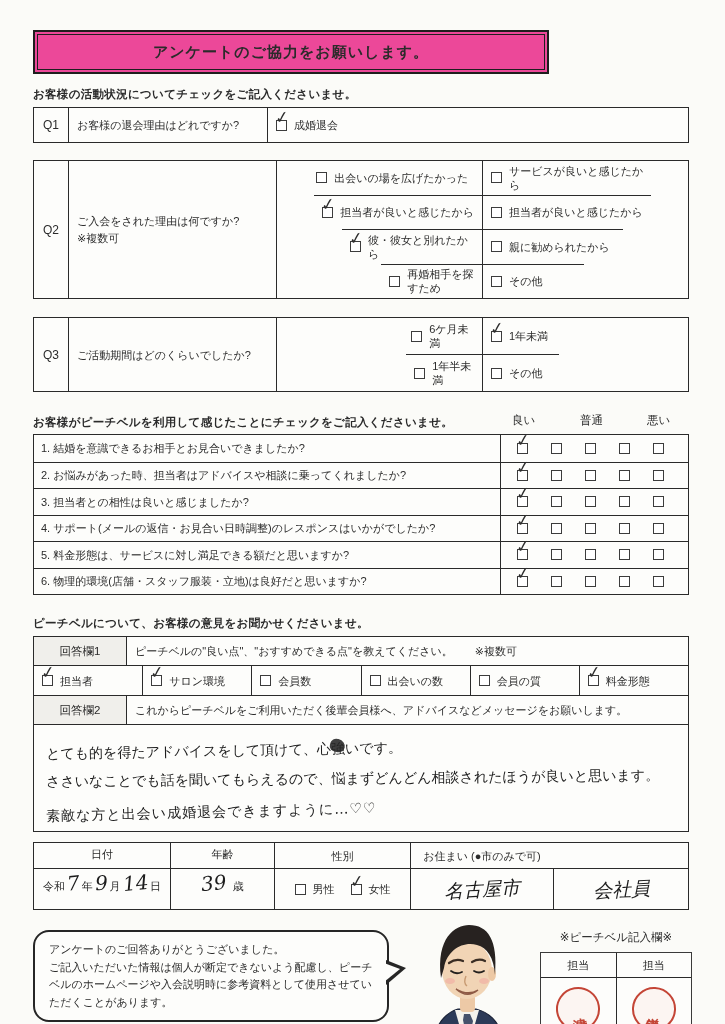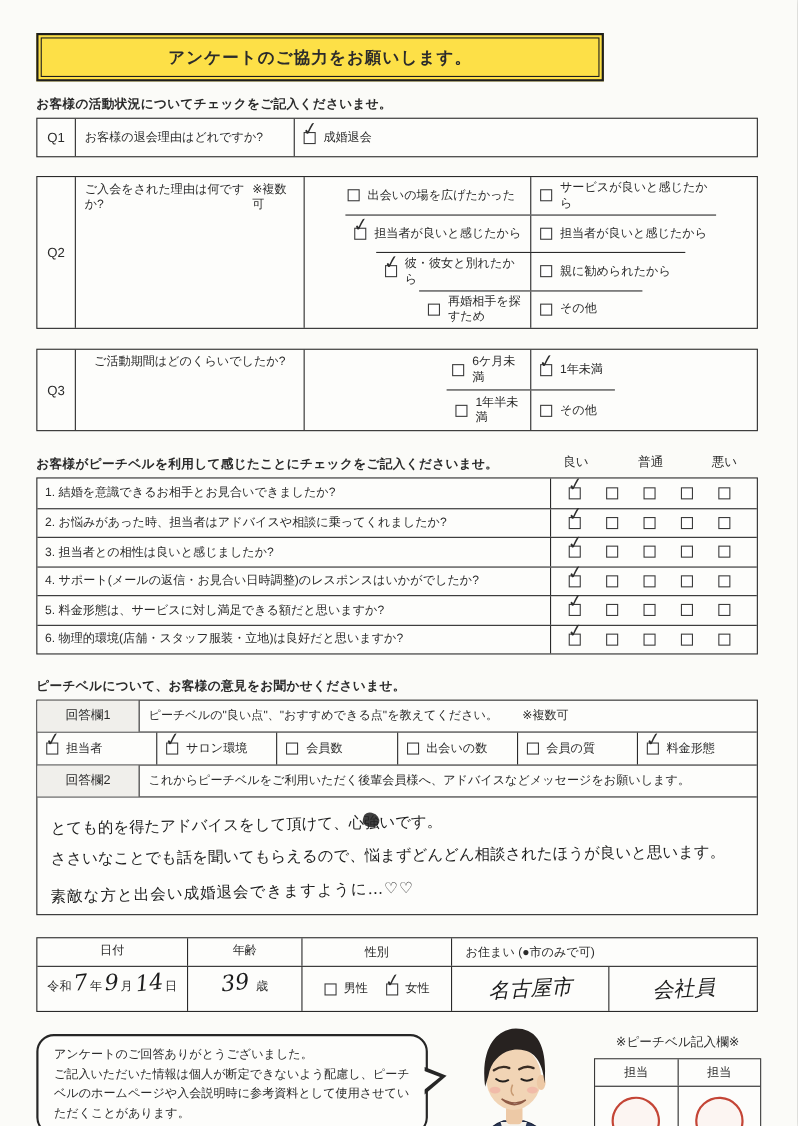--- a/index.html
+++ b/index.html
@@ -22,28 +22,28 @@
   .subcell { display:flex; align-items:center; padding:4px 8px; font-size:11px; flex:1; }
   .subcell + .subcell { border-left:1.5px solid #2a2a2a; }
 
   
   .cb { position:relative; width:11px; height:11px; border:1.6px solid #3c3c3c; flex:none;
         display:inline-block; background:#fff; margin-right:7px; }
   .cb.checked::after { content:"✓"; position:absolute; left:-2px; top:-10px; font-size:17px;
         font-weight:bold; color:#2e2e2e; transform:rotate(-8deg); }
 
   
-  .title-box { margin:30px 0 0 33px; width:516px; border:2px solid #1e1e1e; padding:2px; background:#fde047; }
+  .title-box { margin:30px 0 0 33px; width:516px; border:2px solid #1e1e1e; padding:2px; background:#ec4899; }
   .title-inner { border:1.2px solid #1e1e1e; text-align:center; padding:8px 0 7px;
         font-weight:bold; font-size:15px; letter-spacing:1px; }
 
   .sec-head { font-weight:bold; font-size:11.5px; margin:13px 0 5px; letter-spacing:.3px; }
 
   .qid { width:34px; flex:none; justify-content:center; font-size:12px; }
-  .qtext { width:208px; flex:none; flex-direction:row; align-items:flex-start; justify-content:center; display:flex; gap:3px; }
+  .qtext { width:208px; flex:none; flex-direction:column; align-items:flex-start; justify-content:center; display:flex; gap:3px; }
   .q1row { min-height:34px; }
   .optrow { min-height:27px; }
 
   
   .feel-head { position:relative; height:18px; margin-top:20px; }
   .feel-head .labels span { position:absolute; top:1px; font-size:11.5px; }
   .feel-tbl .row { min-height:26.5px; }
   .feel-q { flex:1; padding-left:7px; }
   .rate-cell { width:188px; flex:none; padding:0 24px 0 16px; display:flex;
                align-items:center; justify-content:space-between; }
@@ -341,21 +341,21 @@
       <div class="row">
         <div class="cell hand-area grow">
           <div class="hand-line">とても的を得たアドバイスをして頂けて、心強いです。</div>
           <div class="hand-line">ささいなことでも話を聞いてもらえるので、悩まずどんどん相談されたほうが良いと思います。</div>
           <div class="hand-line">素敵な方と出会い成婚退会できますように…♡♡</div>
           <span class="blot"></span>
         </div>
       </div>
     </div>
 
-    <div class="tbl" style="margin-top:20px;">
+    <div class="tbl" style="margin-top:10px;">
       <div class="row">
         <div class="cell prof-h c-date" style="justify-content:center;">日付</div>
         <div class="cell prof-h c-age" style="justify-content:center;">年齢</div>
         <div class="cell prof-h c-gen">性別</div>
         <div class="cell prof-h c-res" style="justify-content:center;">お住まい (●市のみで可)</div>
       </div>
       <div class="row">
         <div class="cell prof-v c-date">
           <span style="font-size:11px;">令和</span>
           <span class="hand tilt1">7</span>

